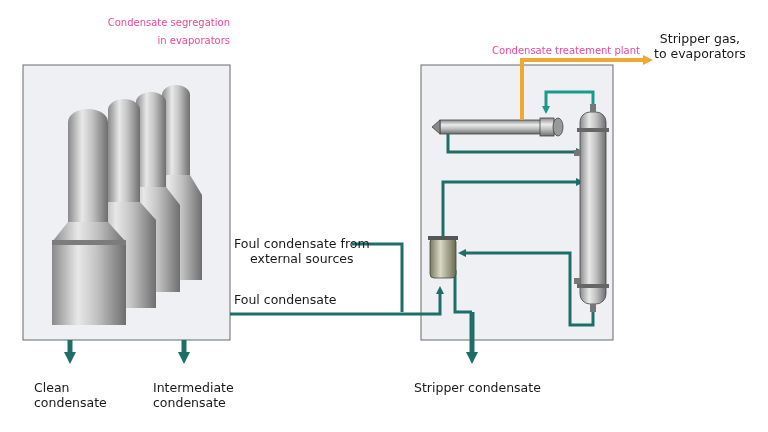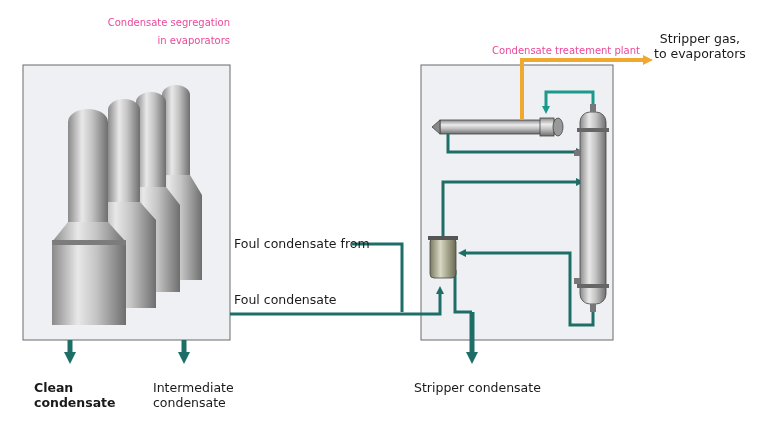--- a/index.html
+++ b/index.html
@@ -118,23 +118,24 @@
   <div>in evaporators</div>
 </div>
 <div class="ttl" style="left:400px; top:18px; width:240px;margin-top:24px;">Condensate treatement plant</div>
 
 <div class="lbl" style="left:654px; top:31px;text-align:center;">
   <div>Stripper gas,</div>
   <div>to evaporators</div>
 </div>
 <div class="lbl" style="left:234px; top:236px;text-align:center;">
   <div>Foul condensate from</div>
+  <div>external sources</div>
 </div>
 <div class="lbl" style="left:234px; top:292px;text-align:right;">Foul condensate</div>
-<div class="lbl" style="left:34px; top:380px;font-weight:bold;">
+<div class="lbl" style="left:34px; top:380px;">
   <div>Clean</div>
   <div>condensate</div>
 </div>
 <div class="lbl" style="left:133px; top:380px;margin-left:20px;">
   <div>Intermediate</div>
   <div>condensate</div>
 </div>
 <div class="lbl" style="left:414px; top:380px;">Stripper condensate</div>
 
 </body></html>

